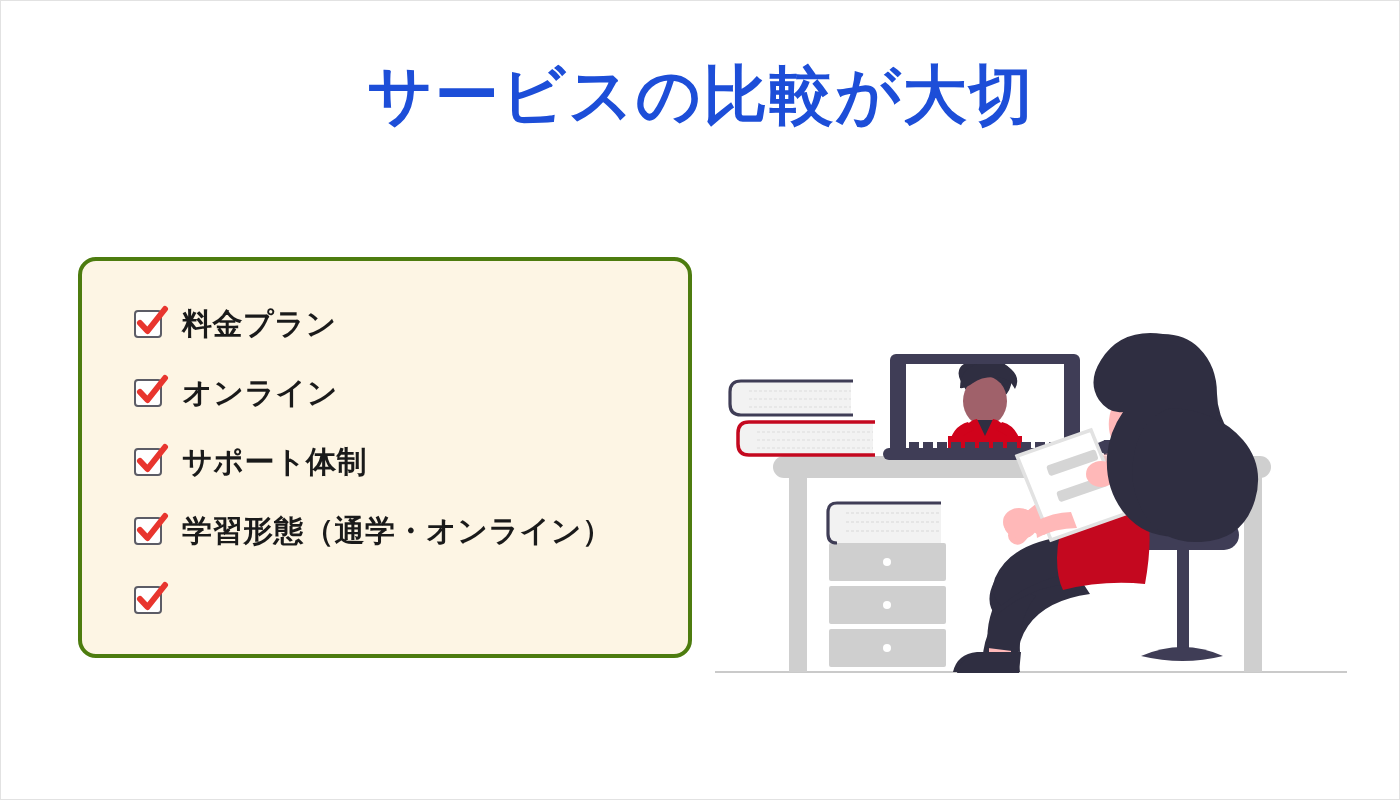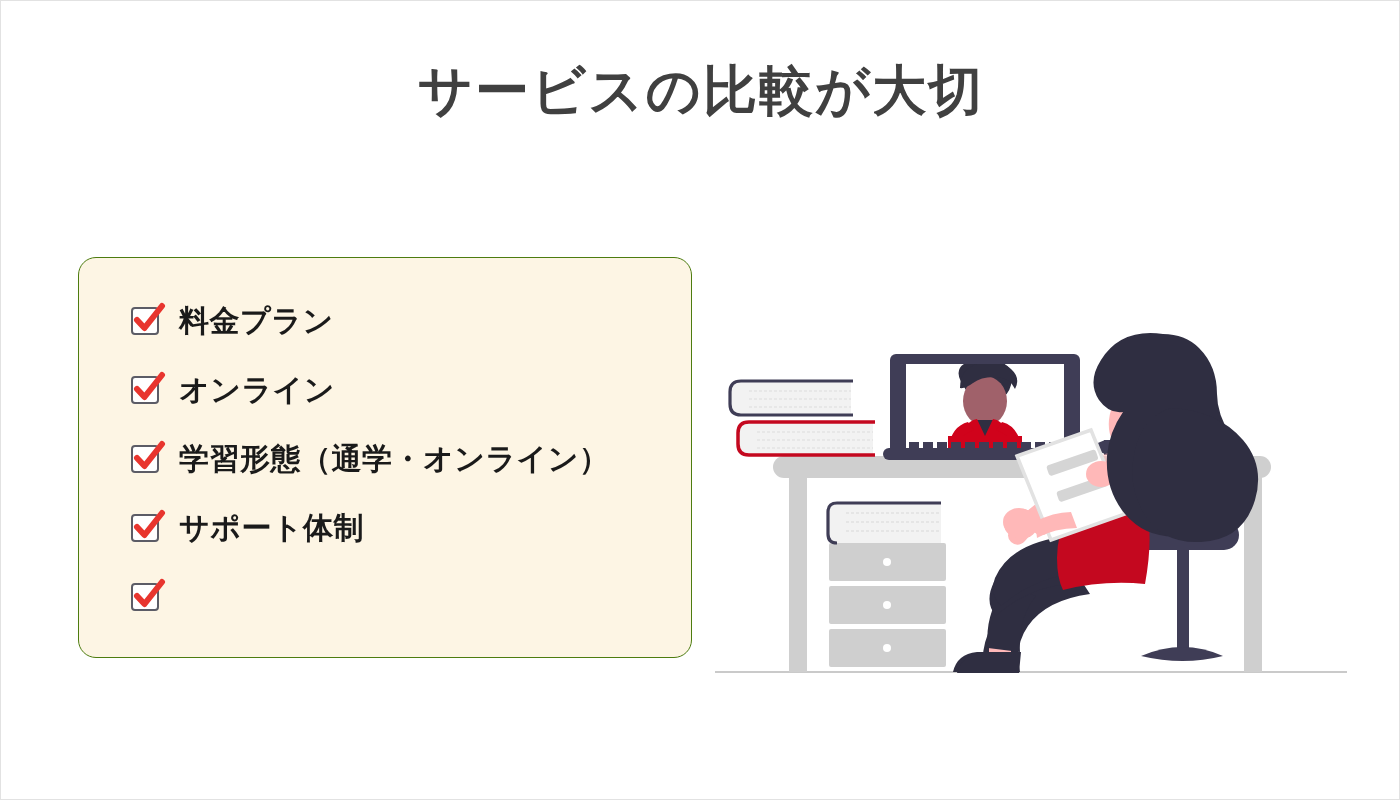--- a/index.html
+++ b/index.html
@@ -22,36 +22,36 @@
     border: 1px solid #e2e2e2;
     overflow: hidden;
   }
   
   #page-title {
     position: absolute;
     top: 58px;
     left: 0;
     width: 1400px;
     text-align: center;
-    font-size: 54px;
+    font-size: 64px;
     font-weight: 700;
     letter-spacing: 2px;
-    color: #404040;
+    color: #1d4ed8;
     line-height: 1.15;
     white-space: nowrap;
   }
   
   #checklist-panel {
     position: absolute;
     left: 77px;
     top: 256px;
     width: 614px;
     height: 401px;
     background: #fdf5e4;
-    border: 1px solid #4d7c0f;
+    border: 4px solid #4d7c0f;
     border-radius: 18px;
     box-sizing: border-box;
   }
   #checklist {
     position: absolute;
     left: 52px;
     top: 28px;
     right: 10px;
   }
   .check-item {
@@ -123,30 +123,30 @@
         </span>
         <span class="check-label">オンライン</span>
       </div>
 
       <div class="check-item">
         <span class="checkbox">
           <svg viewBox="0 0 40 40" xmlns="http://www.w3.org/2000/svg" aria-hidden="true">
             <path d="M8 20 L15.5 28 L33 6" fill="none" stroke="#e8352e" stroke-width="6" stroke-linecap="round" stroke-linejoin="round"></path>
           </svg>
         </span>
+        <span class="check-label">サポート体制</span>
+      </div>
+
+      <div class="check-item">
+        <span class="checkbox">
+          <svg viewBox="0 0 40 40" xmlns="http://www.w3.org/2000/svg" aria-hidden="true">
+            <path d="M8 20 L15.5 28 L33 6" fill="none" stroke="#e8352e" stroke-width="6" stroke-linecap="round" stroke-linejoin="round"></path>
+          </svg>
+        </span>
         <span class="check-label">学習形態（通学・オンライン）</span>
-      </div>
-
-      <div class="check-item">
-        <span class="checkbox">
-          <svg viewBox="0 0 40 40" xmlns="http://www.w3.org/2000/svg" aria-hidden="true">
-            <path d="M8 20 L15.5 28 L33 6" fill="none" stroke="#e8352e" stroke-width="6" stroke-linecap="round" stroke-linejoin="round"></path>
-          </svg>
-        </span>
-        <span class="check-label">サポート体制</span>
       </div>
 
       <div class="check-item">
         <span class="checkbox">
           <svg viewBox="0 0 40 40" xmlns="http://www.w3.org/2000/svg" aria-hidden="true">
             <path d="M8 20 L15.5 28 L33 6" fill="none" stroke="#e8352e" stroke-width="6" stroke-linecap="round" stroke-linejoin="round"></path>
           </svg>
         </span>
       </div>
 

